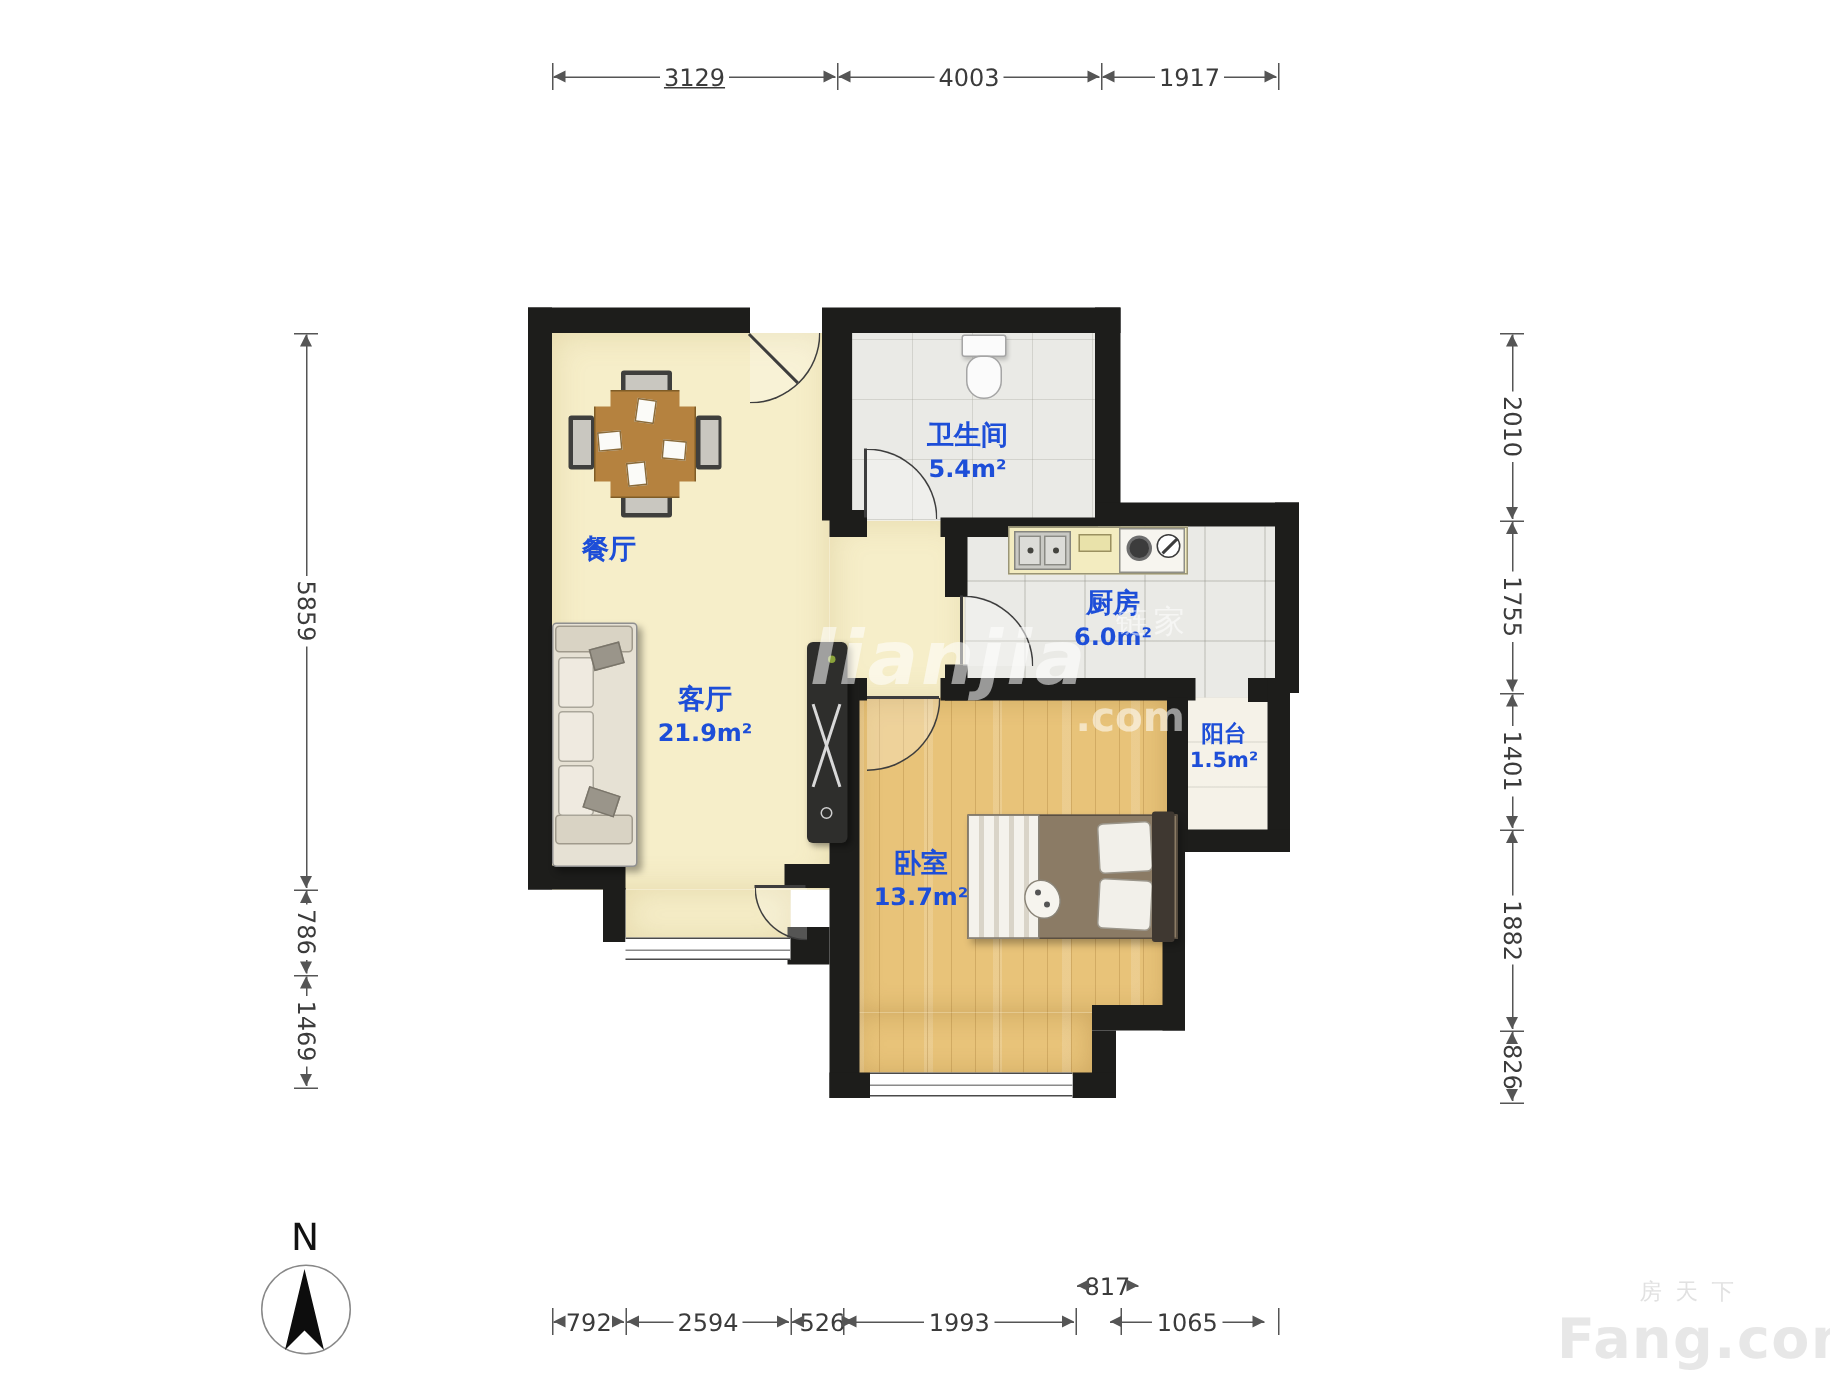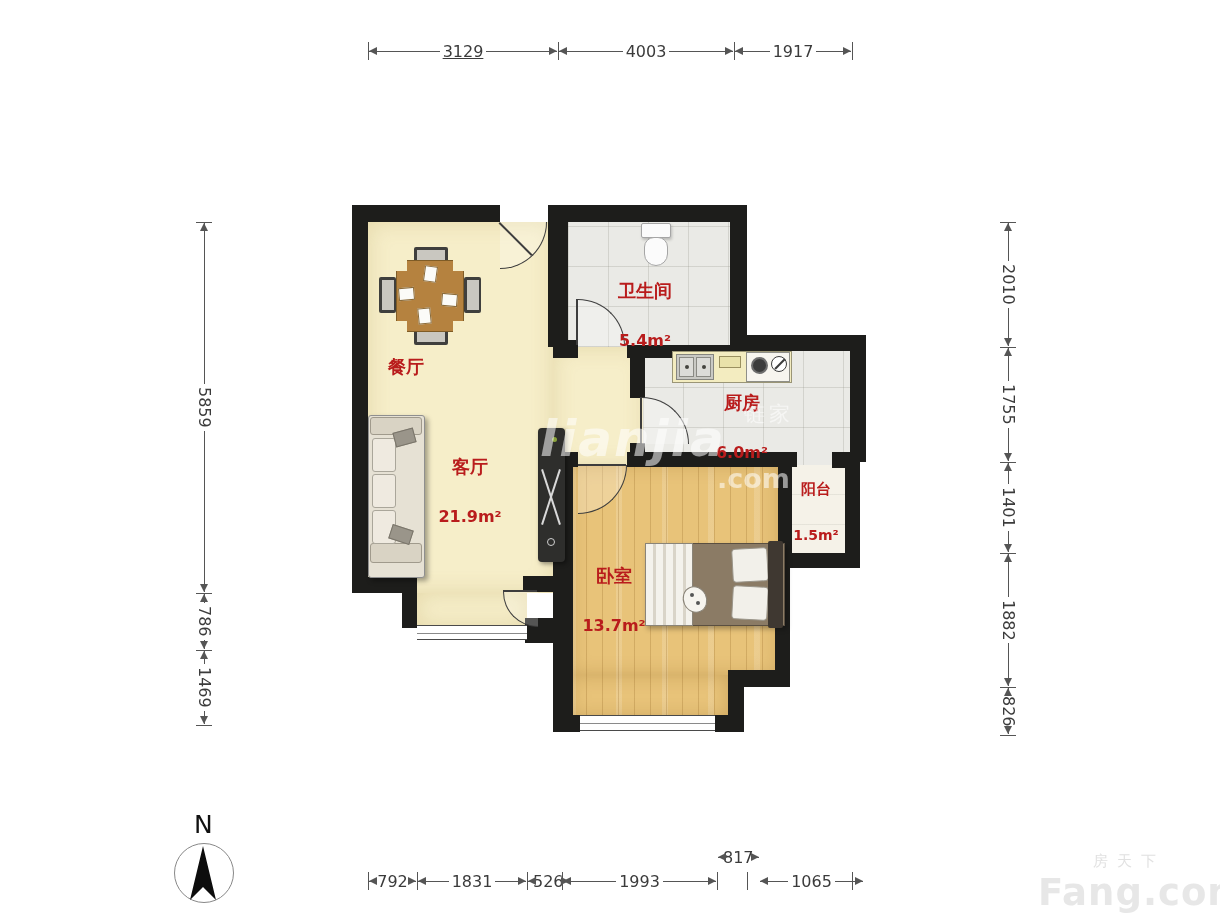--- a/index.html
+++ b/index.html
@@ -22,22 +22,22 @@
   
   .wall{position:absolute;background:#1d1d1b;}
   .window{position:absolute;background:#fff;border-top:1.6px solid #4a4a4a;border-bottom:1.6px solid #4a4a4a;}
   .window::after{content:'';position:absolute;left:0;right:0;top:50%;border-top:1px solid #8a8a8a;}
   .arc{position:absolute;border:1.6px solid #3d3d3d;background:rgba(255,255,255,.25);}
   .arc.se{border-left:none;border-top:none;border-radius:0 0 100% 0;}
   .arc.ne{border-left:none;border-bottom:none;border-radius:0 100% 0 0;}
   .arc.sw{border-right:none;border-top:none;border-radius:0 0 0 100%;}
   .leaf{position:absolute;background:#3d3d3d;}
   
-  .room-label{position:absolute;color:#b91c1c;font-weight:700;font-size:18px;line-height:1.25;text-align:center;}
-  .room-label .area{font-weight:600;font-size:16px;margin-top:28px;}
+  .room-label{position:absolute;color:#1d4ed8;font-weight:700;font-size:18px;line-height:1.25;text-align:center;}
+  .room-label .area{font-weight:600;font-size:16px;}
   .room-label.small{font-size:15px;}
   .room-label.small .area{font-size:14px;}
   
   .dim-h{position:absolute;display:flex;align-items:center;color:#3b3b3b;font-size:16px;height:18px;}
   .dim-h span{margin:0 3px;white-space:nowrap;}
   .dim-h .ln{flex:1;min-width:2px;height:0;border-top:1.3px solid #555;position:relative;}
   .dim-h .ln.l::before{content:'';position:absolute;left:0;top:-4.6px;width:0;height:0;
       border-top:4px solid transparent;border-bottom:4px solid transparent;border-right:8px solid #555;}
   .dim-h .ln.r::after{content:'';position:absolute;right:0;top:-4.6px;width:0;height:0;
       border-top:4px solid transparent;border-bottom:4px solid transparent;border-left:8px solid #555;}
@@ -229,39 +229,39 @@
   <div class="tick-v" style="left:717px;top:872px;height:18px;"></div>
   <div class="tick-v" style="left:747px;top:872px;height:18px;"></div>
   <div class="tick-v" style="left:852px;top:872px;height:18px;"></div>
   <div class="dim-h" style="left:369px;top:872px;width:47px;">
     <div class="ln l"></div>
       <span>792</span>
       <div class="ln r"></div>
   </div>
   <div class="dim-h" style="left:418px;top:872px;width:108px;">
     <div class="ln l"></div>
-      <span>1831</span>
+      <span>2594</span>
       <div class="ln r"></div>
   </div>
   <div class="dim-h" style="left:528px;top:872px;width:33px;">
     <div class="ln l"></div>
       <span>526</span>
       <div class="ln r"></div>
   </div>
   <div class="dim-h" style="left:563px;top:872px;width:153px;">
     <div class="ln l"></div>
       <span>1993</span>
       <div class="ln r"></div>
   </div>
   <div class="dim-h" style="left:718px;top:848px;width:28px;">
     <div class="ln l"></div>
       <span>817</span>
       <div class="ln r"></div>
   </div>
-  <div class="dim-h" style="left:760px;top:872px;width:103px;justify-content:flex-end;">
+  <div class="dim-h" style="left:740px;top:872px;width:103px;justify-content:flex-end;">
     <div class="ln l"></div>
       <span>1065</span>
       <div class="ln r"></div>
   </div>
 
   <div class="tick-h" style="left:196px;top:222px;width:16px;"></div>
   <div class="tick-h" style="left:196px;top:593px;width:16px;"></div>
   <div class="tick-h" style="left:196px;top:650px;width:16px;"></div>
   <div class="tick-h" style="left:196px;top:725px;width:16px;"></div>
   <div class="dim-v" style="left:195px;top:223px;height:369px;">

